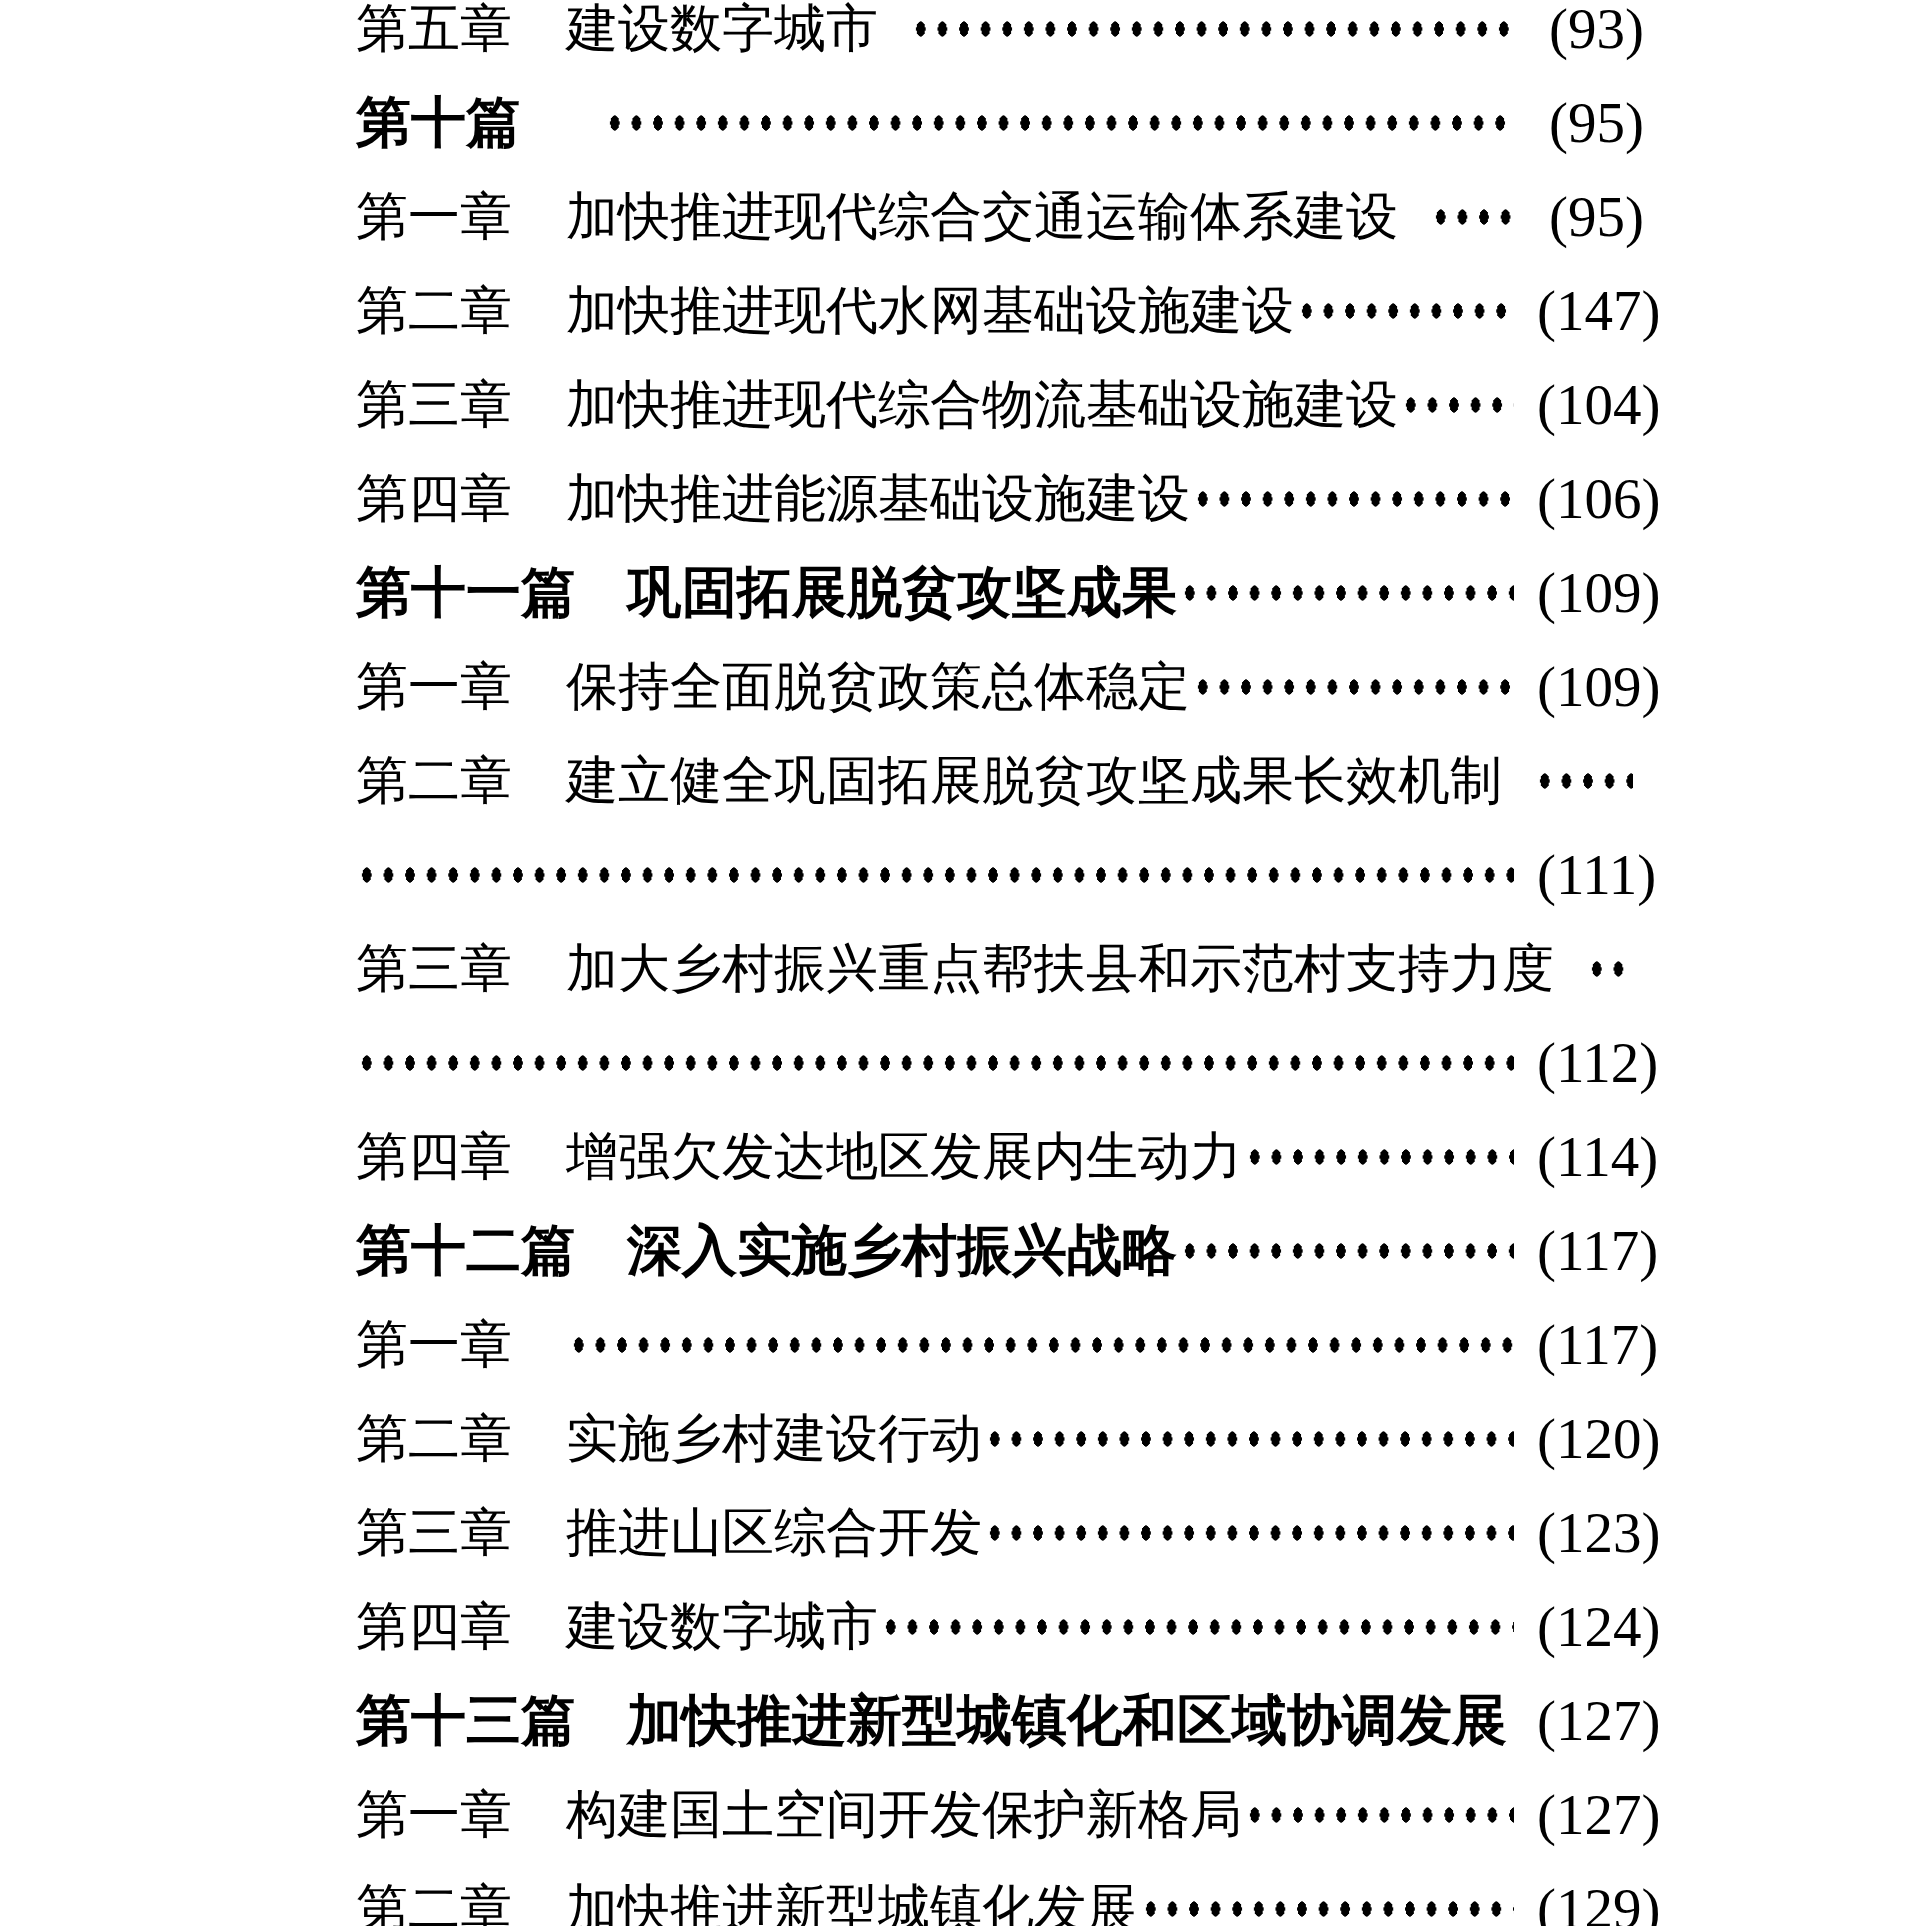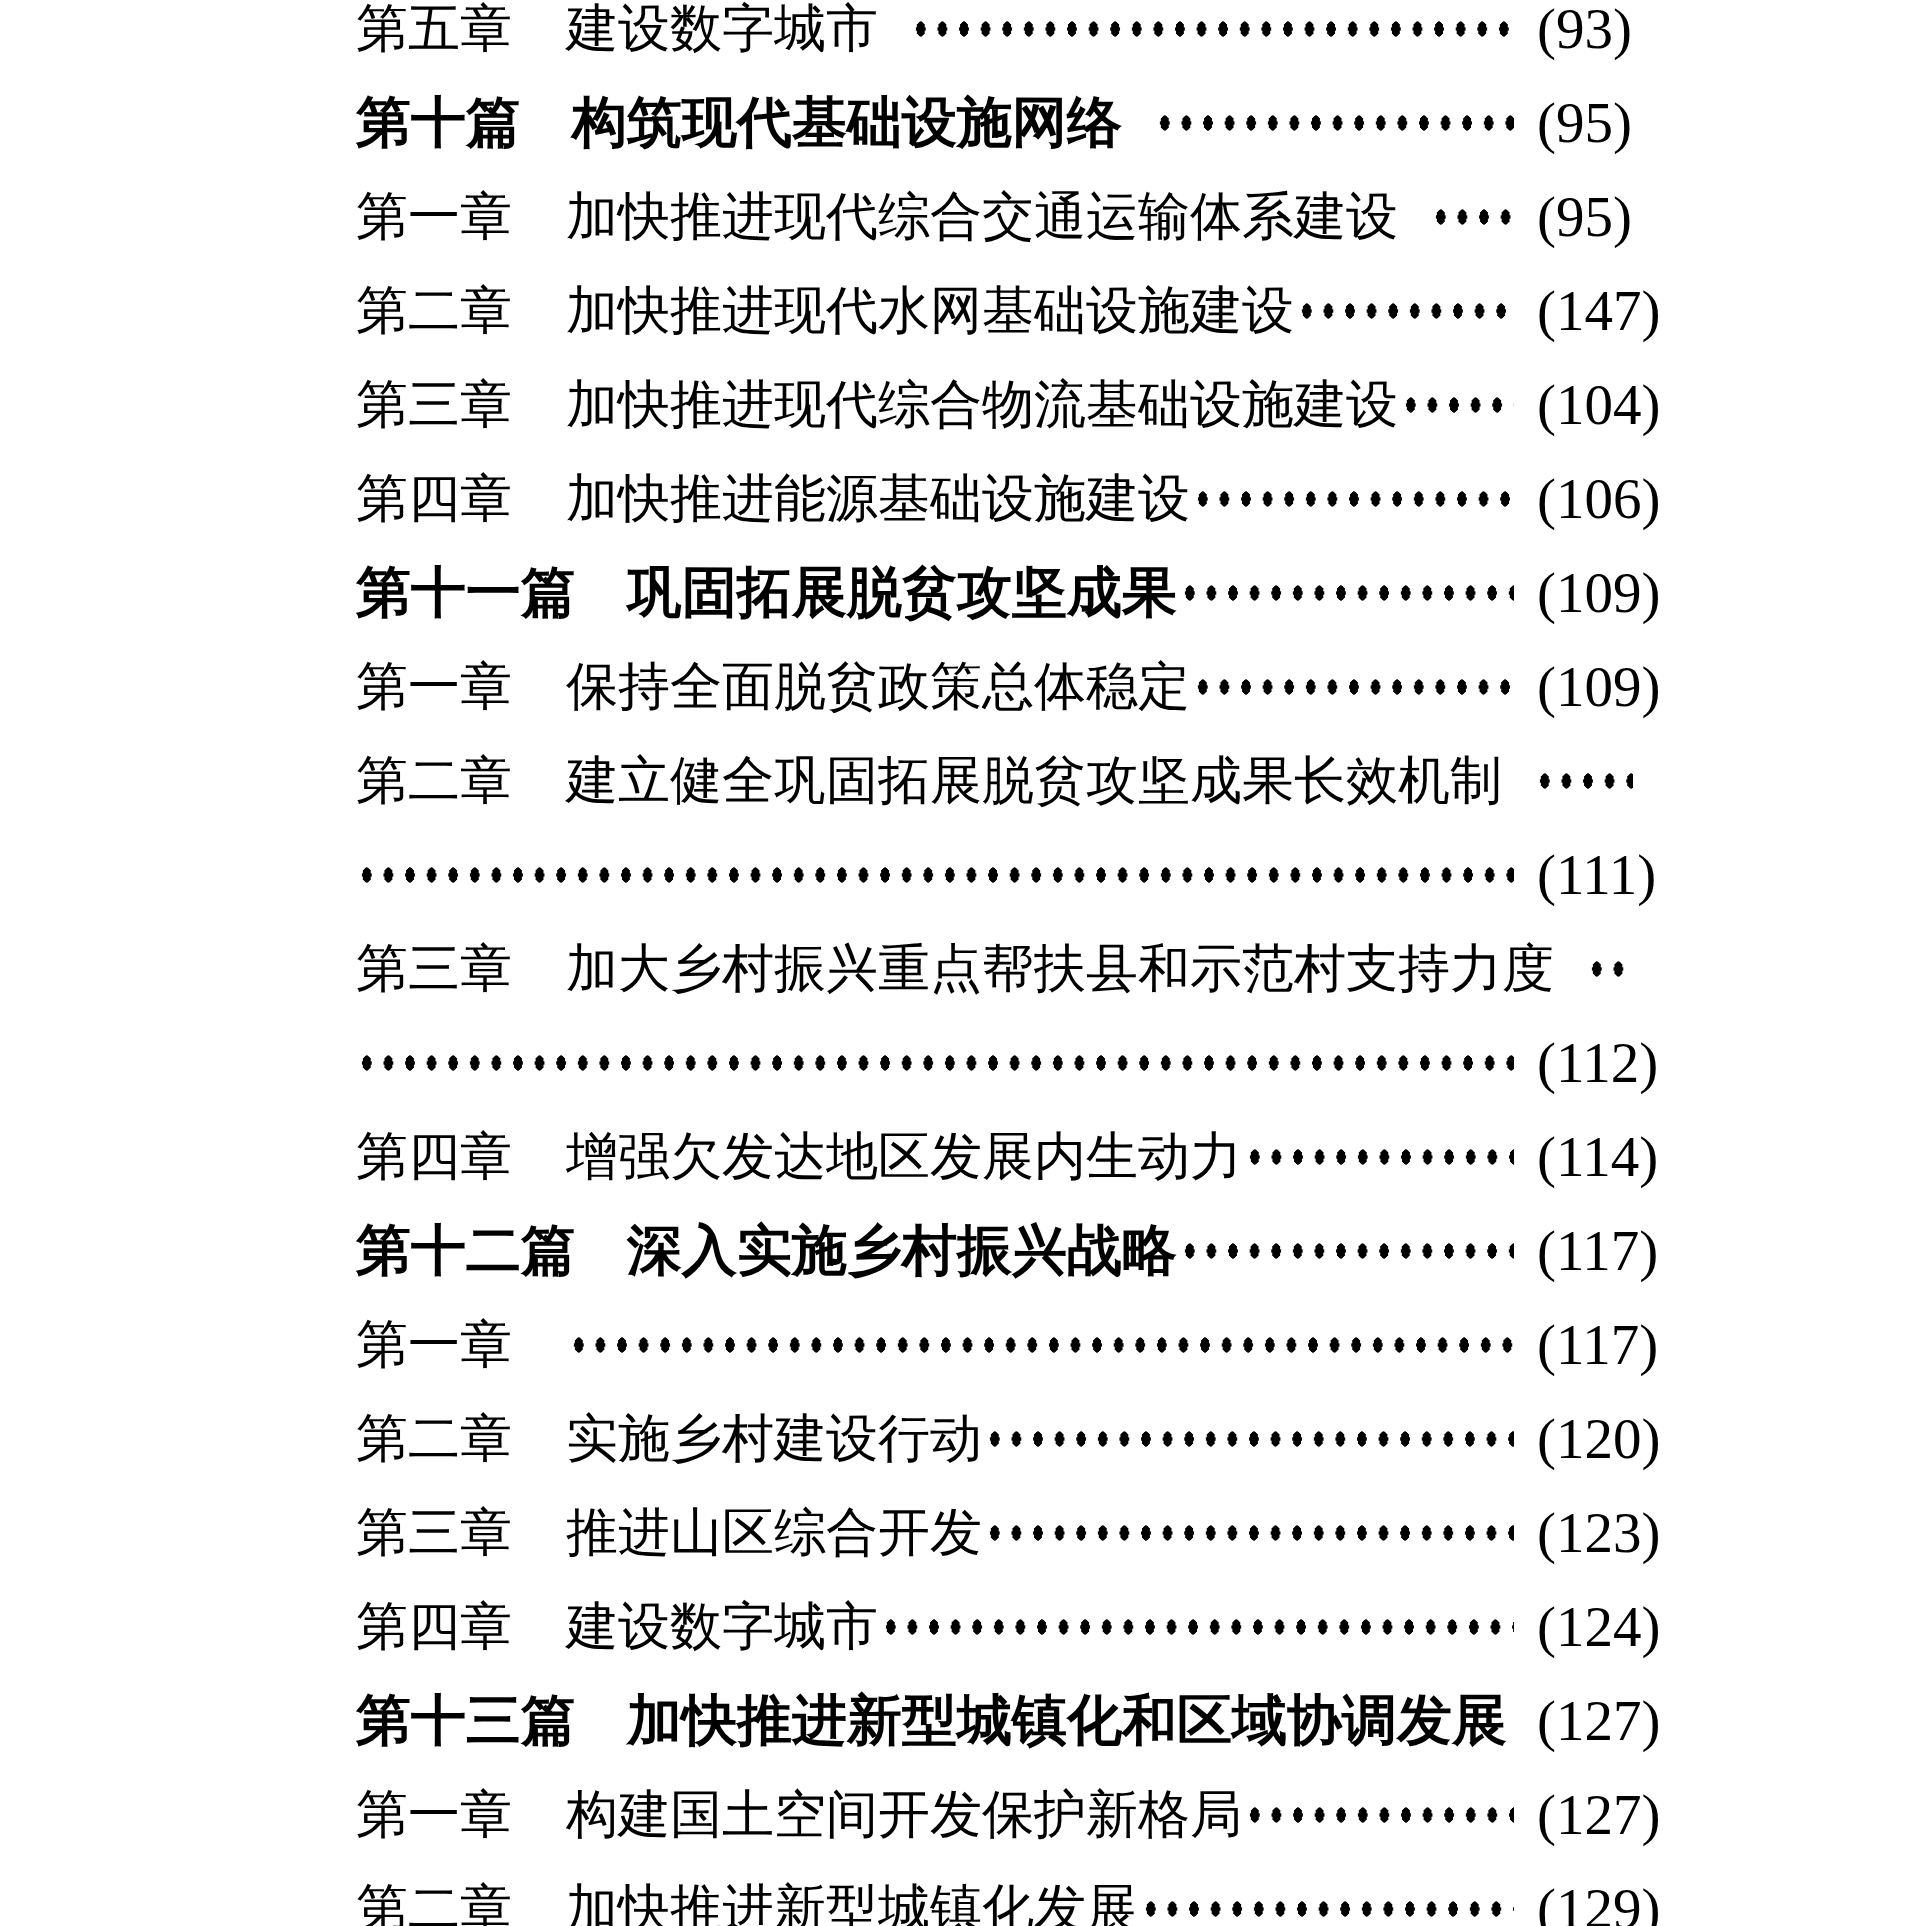--- a/index.html
+++ b/index.html
@@ -59,40 +59,39 @@
   }
   .row.gap .leader {
     margin-left: 32px;
   }
   .row.continuation .leader {
     margin-left: 0;
   }
   .pageno {
     flex: none;
     width: 119px;
-    text-align: left;
+    text-align: center;
     font-family: "Liberation Serif", serif;
     font-weight: 400;
     font-size: 57px;
   }
 </style>
 </head>
 <body>
 
 <div class="page">
   <div class="toc" id="toc">
       <div class="row chapter gap">
     <span class="label">第五章</span>
     <span class="title">建设数字城市</span>
     <span class="leader"></span>
     <span class="pageno">(93)</span>
   </div>
       <div class="row part gap">
     <span class="label">第十篇</span>
-    <span class="title">构筑现代基础设施网络</span>
     <span class="leader"></span>
     <span class="pageno">(95)</span>
   </div>
       <div class="row chapter gap">
     <span class="label">第一章</span>
     <span class="title">加快推进现代综合交通运输体系建设</span>
     <span class="leader"></span>
     <span class="pageno">(95)</span>
   </div>
       <div class="row chapter">

